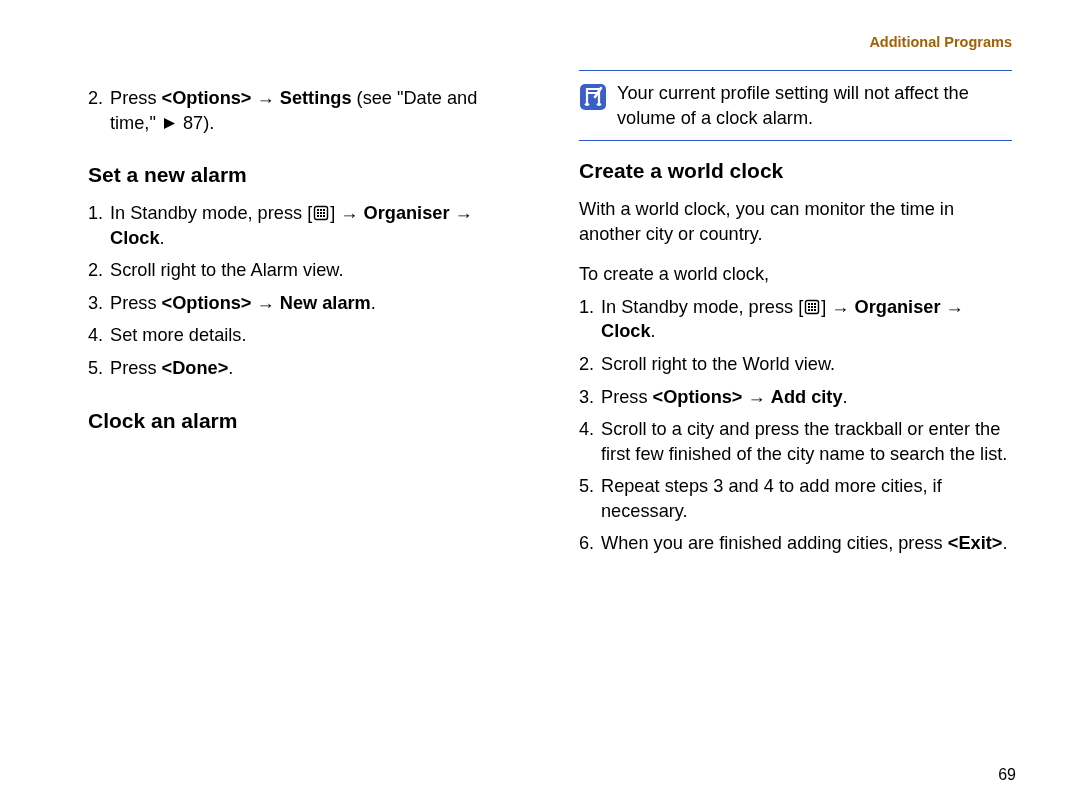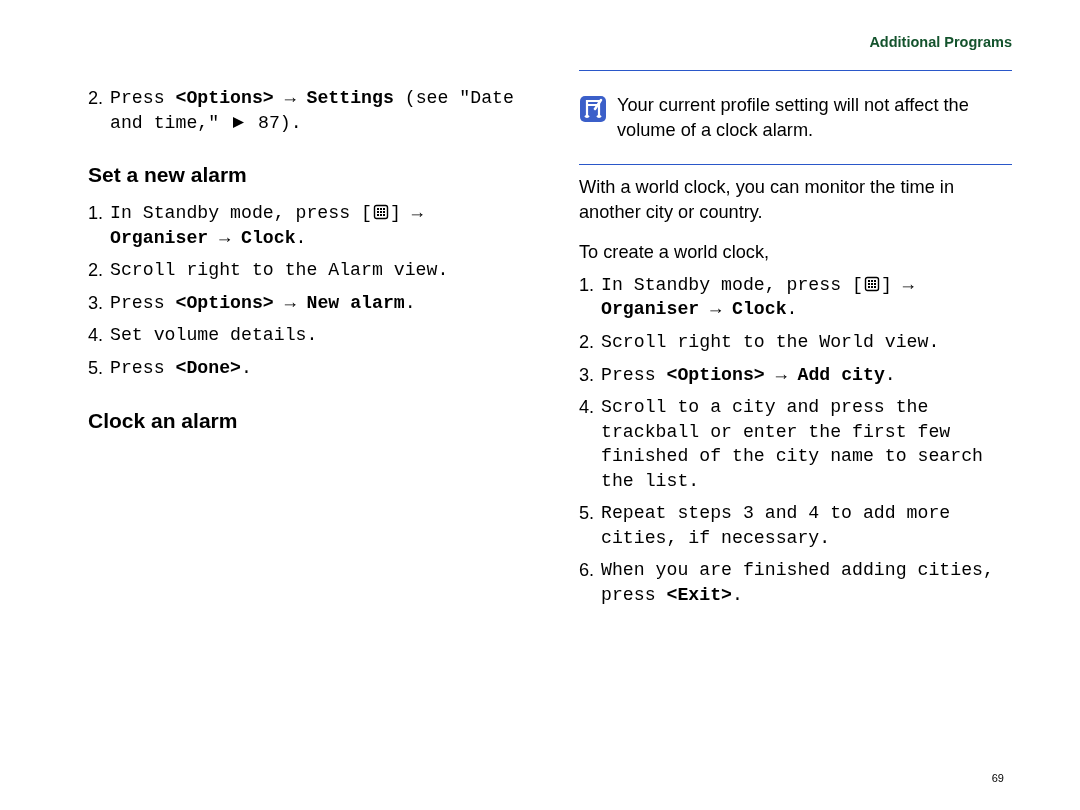--- a/index.html
+++ b/index.html
@@ -14,21 +14,21 @@
   .page {
     display: flex;
     padding: 34px 68px 0 88px;
     gap: 58px;
   }
   .col {
     flex: 1;
     min-width: 0;
   }
   .header-link {
-    color: #14532d;
+    color: #a16207;
     font-weight: 700;
     font-size: 14.5px;
     text-align: right;
     margin-bottom: 20px;
   }
   .para {
     font-size: 18.2px;
     line-height: 1.35;
     margin-bottom: 8px;
   }
@@ -37,40 +37,39 @@
     line-height: 1.35;
     display: flex;
     margin-bottom: 8px;
   }
   .ol-num {
     width: 22px;
     flex: none;
   }
   .ol-body {
     flex: 1;
-    font-family: Liberation Mono, monospace;
   }
   .h {
     font-size: 21px;
     font-weight: 700;
     margin-top: 28px;
     margin-bottom: 14px;
   }
   .bold { font-weight: 700; }
   .pagenum {
     position: absolute;
-    right: 76px;
+    right: 64px;
     bottom: 26px;
-    font-size: 11px;
+    font-size: 16px;
   }
   .note-box {
     display: flex;
     border-top: 1.4px solid #2a57c9;
     border-bottom: 1.4px solid #2a57c9;
-    padding: 22px 0;
+    padding: 10px 0;
     margin-bottom: 10px;
     gap: 10px;
     align-items: flex-start;
     justify-content: flex-end;
   }
   .note-icon {
     width: 28px;
     height: 28px;
     flex: none;
     margin-top: 2px;
@@ -133,21 +132,21 @@
 
     <div class="ol-item">
       <div class="ol-num">3.</div>
       <div class="ol-body">
         <span>Press </span><span class="bold">&lt;Options&gt;</span><span> → </span><span class="bold">New alarm</span><span>.</span>
       </div>
     </div>
 
     <div class="ol-item">
       <div class="ol-num">4.</div>
-      <div class="ol-body">Set volume details.</div>
+      <div class="ol-body">Set more details.</div>
     </div>
 
     <div class="ol-item">
       <div class="ol-num">5.</div>
       <div class="ol-body">
         <span>Press </span><span class="bold">&lt;Done&gt;</span><span>.</span>
       </div>
     </div>
 
     <div class="h">Clock an alarm</div>
@@ -164,20 +163,21 @@
         <svg width="28" height="28">
           <rect x="1" y="1" width="26" height="26" rx="5" fill="#3b5fc9"></rect>
           <path d="M 8 6 L 20 6 L 20 10 L 8 10 Z M 8 6 L 8 22 M 20 6 L 20 22" stroke="#fff" stroke-width="2.2" fill="none" stroke-linecap="round"></path>
           <path d="M 6 22 Q 8 20 10 22 M 18 22 Q 20 20 22 22" stroke="#fff" stroke-width="2" fill="none"></path>
           <path d="M 22 5 L 16 14" stroke="#fff" stroke-width="2.5" stroke-linecap="round"></path>
         </svg>
       </div>
       <div class="para" style="margin-bottom:0;">Your current profile setting will not affect the volume of a clock alarm.</div>
     </div>
 
+    <div class="h" style="margin-top:18px;">Create a world clock</div>
 
     <div class="para">With a world clock, you can monitor the time in another city or country.</div>
 
     <div class="gap-block"></div>
 
     <div class="para">To create a world clock,</div>
 
     <div class="ol-item">
       <div class="ol-num">1.</div>
       <div class="ol-body">

